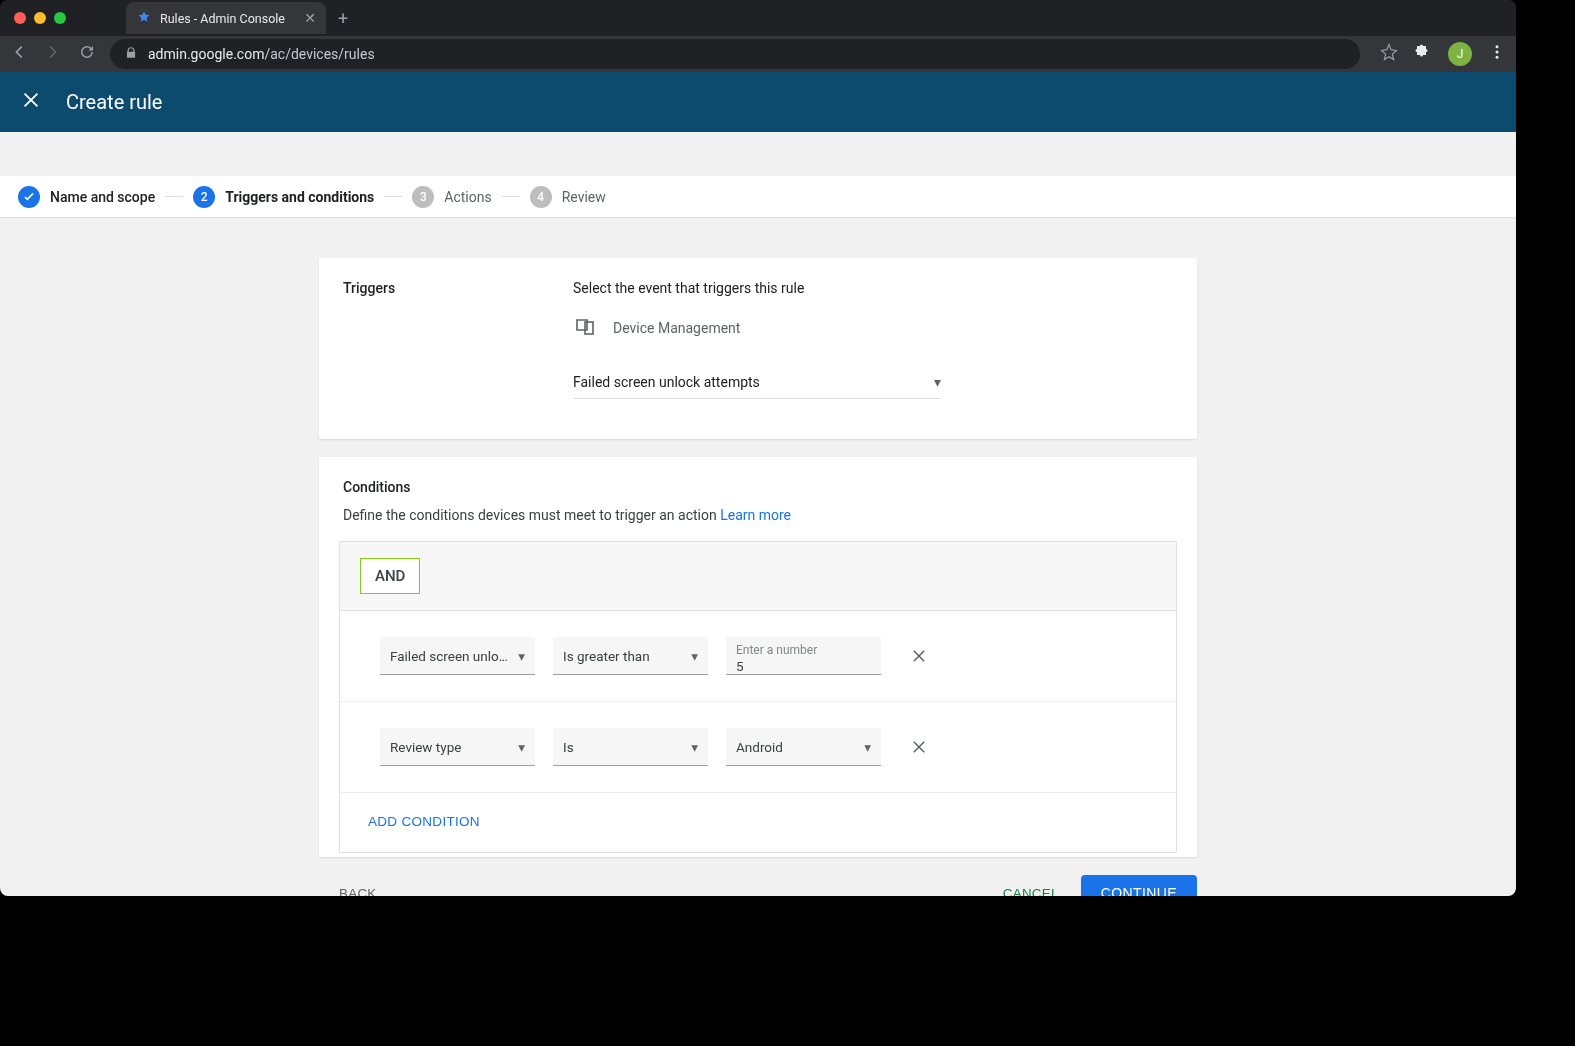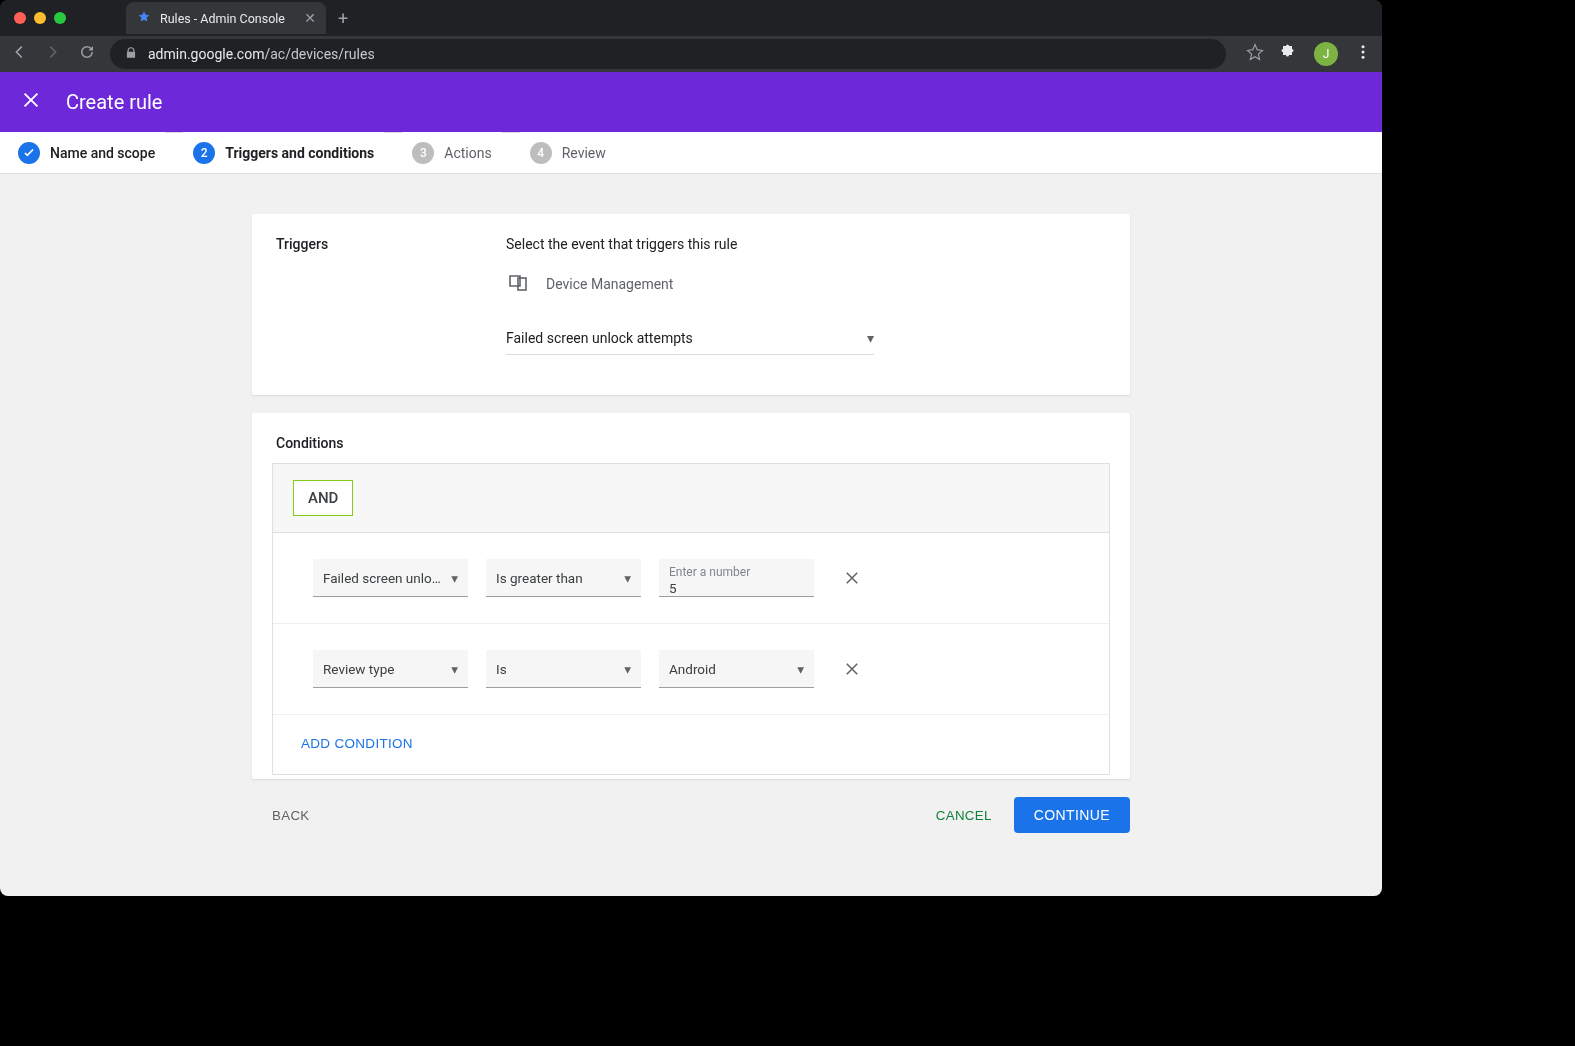--- a/index.html
+++ b/index.html
@@ -7,21 +7,21 @@
     font-family: Roboto, "Helvetica Neue", Arial, sans-serif;
     background: #000;
     width: 1575px;
     height: 1046px;
     overflow: hidden;
     position: relative;
   }
   .browser-window {
     position: absolute;
     top: 0; left: 0;
-    width: 1382px; height: 896px;
+    width: 1516px; height: 896px;
     background: #202124;
     border-radius: 8px;
     overflow: hidden;
     display: flex;
     flex-direction: column;
   }
   
   .tab-bar {
     height: 36px;
     background: #202124;
@@ -81,38 +81,39 @@
   
   .viewport {
     flex:1;
     background:#f1f1f1;
     display:flex;
     flex-direction:column;
     overflow:hidden;
   }
   .app-header {
     height:60px;
-    background:#6d28d9;
+    background:#0c4a6e;
     color:#fff;
     display:flex; align-items:center;
     gap:24px;
     padding:0 20px;
   }
   .app-header .close-x svg { width:22px; height:22px; fill:#fff; }
   .app-header .title { font-size:20px; font-weight:400; }
 
   .stepper {
     height:42px;
     background:#fff;
     border-bottom:1px solid #e0e0e0;
-    display:flex; 
+    display:flex; align-items:center;
     padding:0 18px;
     gap:10px;
     font-size:14px;
     color:#5f6368;
+    margin-top:44px;
   }
   .step { display:flex; align-items:center; gap:10px; }
   .step-circle {
     width:22px; height:22px; border-radius:50%;
     background:#bdbdbd; color:#fff;
     display:flex; align-items:center; justify-content:center;
     font-size:12px; font-weight:500;
   }
   .step.done .step-circle { background:#1a73e8; }
   .step.active .step-circle { background:#1a73e8; }
@@ -309,20 +310,23 @@
           </div>
           <div class="trigger-select">
             <span>Failed screen unlock attempts</span>
             <span class="dd-caret">▾</span>
           </div>
         </div>
       </div>
 
       <div class="card conditions-card">
         <div class="cond-title">Conditions</div>
+        <div class="cond-desc">
+          <span>Define the conditions devices must meet to trigger an action </span><a href="#" class="learn-link">Learn more</a>
+        </div>
 
         <div class="cond-box">
           <div class="cond-head">
             <span class="and-chip">AND</span>
           </div>
 
           <div class="cond-row">
             <div class="select-field">
               <span class="val">Failed screen unlock …</span>
               <span class="caret">▾</span>

